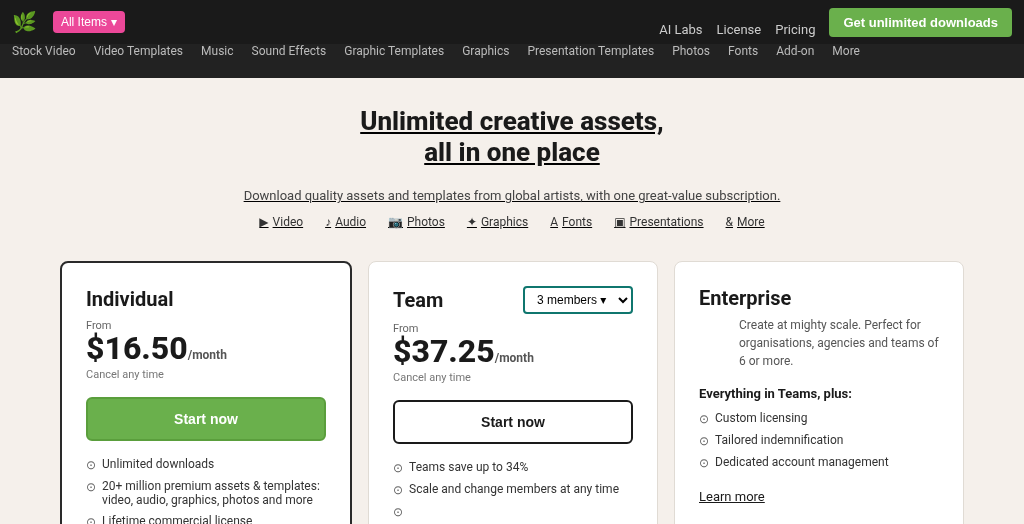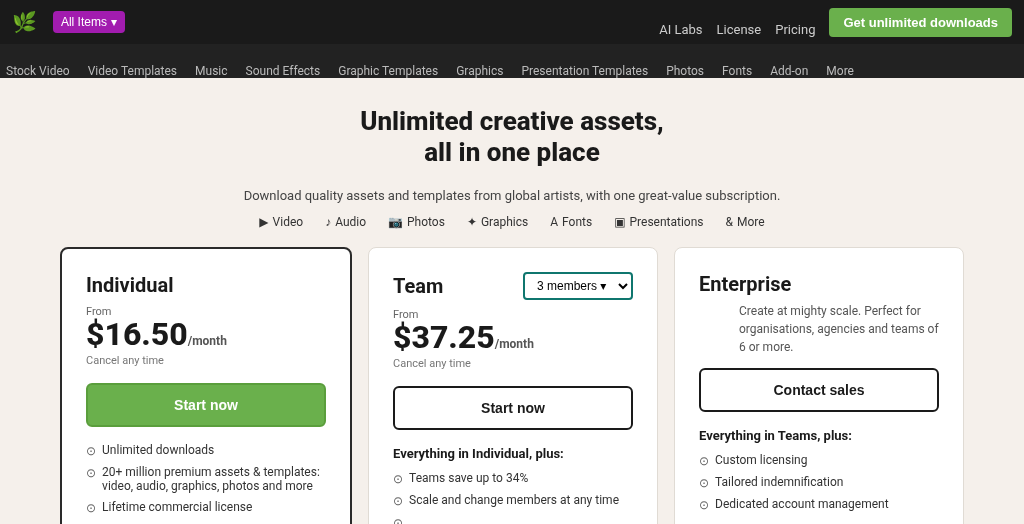--- a/index.html
+++ b/index.html
@@ -1,32 +1,32 @@
 <!DOCTYPE html>
 <html><head>
   <meta charset="utf-8">
   <style>
     * { margin: 0; padding: 0; box-sizing: border-box; }
     body { font-family: -apple-system, BlinkMacSystemFont, 'Segoe UI', Roboto, sans-serif; background: #f5f0eb; width: 1024px; height: 524px; overflow: hidden; }
 
     
     .nav { background: #1a1a1a; display: flex; align-items: center; height: 44px; padding: 0 12px; gap: 10px; }
     .nav-logo { color: #8bc34a; font-size: 20px; margin-right: 6px; }
-    .nav-dropdown { background: #a21caf; color: #ccc; border: none; border-radius: 4px; padding: 4px 8px; font-size: 12px; cursor: pointer; color: white; display: flex; align-items: center; gap: 4px; }
+    .nav-dropdown { background: #ec4899; color: #ccc; border: none; border-radius: 4px; padding: 4px 8px; font-size: 12px; cursor: pointer; color: white; display: flex; align-items: center; gap: 4px; }
     .nav-search { flex: 1; background: #2a2a2a; border: none; border-radius: 4px; padding: 6px 10px; color: #aaa; font-size: 13px; outline: none; }
     .nav-right { display: flex; align-items: flex-end; gap: 14px; margin-left: auto; }
     .nav-link { color: #ccc; font-size: 13px; text-decoration: none; }
     .nav-cta { background: #6ab04c; color: white; border: none; border-radius: 4px; padding: 7px 14px; font-size: 13px; font-weight: 600; cursor: pointer; white-space: nowrap; }
 
     
-    .subnav { background: #222; display: flex; align-items: flex-end; height: 34px; padding: 0 6px; gap: 18px; }
+    .subnav { background: #222; display: flex; align-items: flex-start; height: 34px; padding: 0 12px; gap: 18px; }
     .subnav-item { color: #bbb; font-size: 12px; cursor: pointer; text-decoration: none; }
 
     
-    .hero { text-align: center; padding: 28px 0 18px; }
+    .hero { text-align: center; padding: 28px 0 32px; text-decoration: underline; }
     .hero h1 { font-size: 26px; font-weight: 800; color: #1a1a1a; line-height: 1.2; }
     .hero p { font-size: 13px; color: #444; margin-top: 20px; }
     .hero-icons { display: flex; justify-content: center; gap: 22px; margin-top: 12px; }
     .hero-icon-item { font-size: 12px; color: #333; display: flex; align-items: center; gap: 4px; }
 
     
     .cards { display: flex; justify-content: center; gap: 16px; padding: 0 60px; }
     .card { background: white; border-radius: 8px; padding: 24px 24px 20px; flex: 1; max-width: 300px; border: 1px solid #e0dbd4; }
     .card.featured { border: 2px solid #2a2a2a; }
     .card-title { font-size: 20px; font-weight: 700; color: #1a1a1a; }
@@ -131,39 +131,37 @@
     </div>
     <div class="card-from">From</div>
     <div style="display:flex;align-items:baseline;">
       <span class="card-price">
         <span>$37.25</span><span class="card-price-per">/month</span>
       </span>
     </div>
     <div class="card-cancel">Cancel any time</div>
     <button class="card-btn btn-outline">Start now</button>
     <div class="card-features">
-      <div class="card-subtitle">Everything in Individual, plus:</div>
       <div class="feature-item">
         <span class="feature-icon">⊙</span>
         <span>Teams save up to 34%</span>
       </div>
       <div class="feature-item">
         <span class="feature-icon">⊙</span>
         <span>Scale and change members at any time</span>
       </div>
       <div class="feature-item">
         <span class="feature-icon">⊙</span>
       </div>
     </div>
   </div>
 
   <div class="card">
     <div class="card-title">Enterprise</div>
     <div class="card-desc">Create at mighty scale. Perfect for organisations, agencies and teams of 6 or more.</div>
-    <button class="card-btn btn-outline" style="margin-top:12px;">Contact sales</button>
     <div class="card-features">
       <div class="card-subtitle">Everything in Teams, plus:</div>
       <div class="feature-item">
         <span class="feature-icon">⊙</span>
         <span>Custom licensing</span>
       </div>
       <div class="feature-item">
         <span class="feature-icon">⊙</span>
         <span>Tailored indemnification</span>
       </div>

